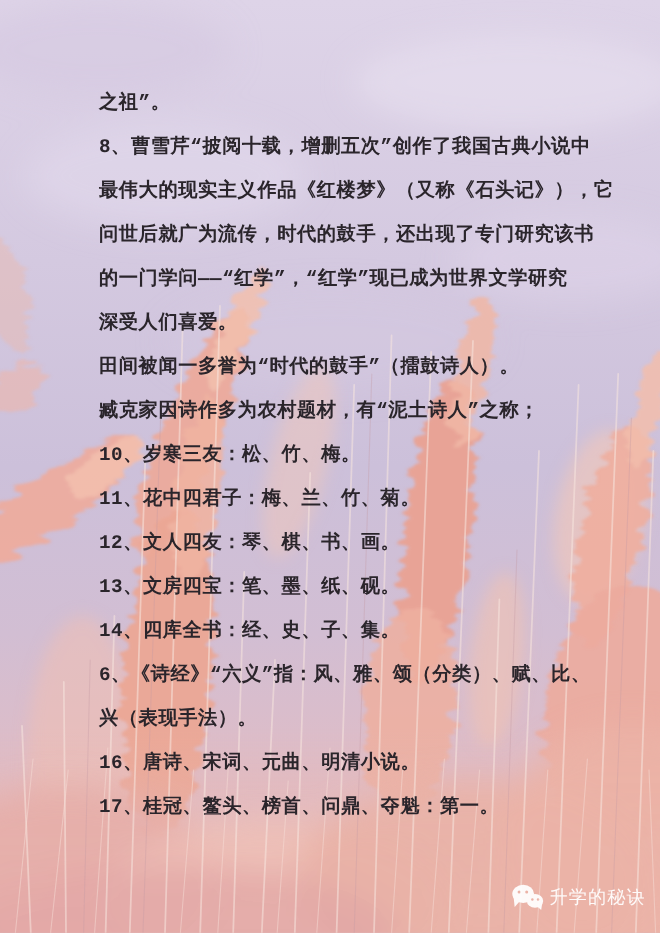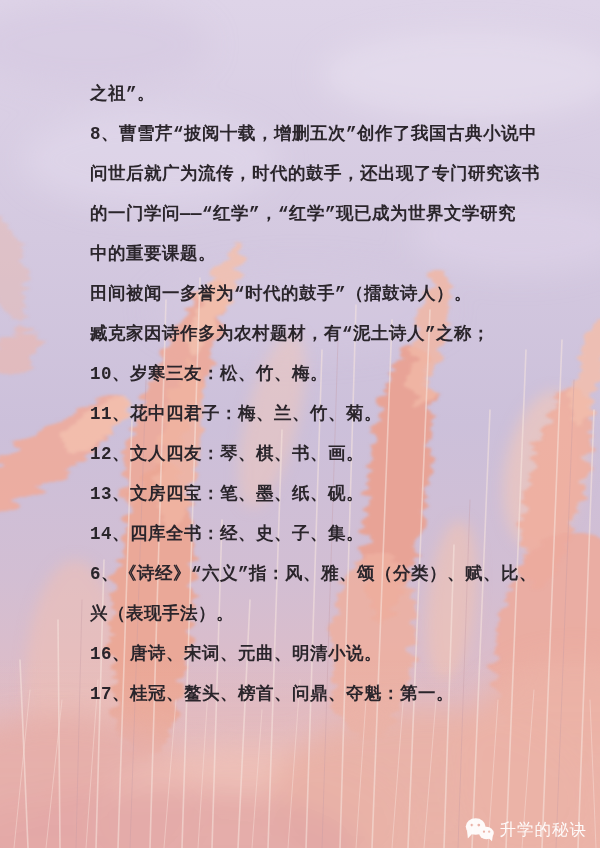--- a/index.html
+++ b/index.html
@@ -9,21 +9,21 @@
     font-family:Liberation Mono, monospace;
   }
   .bg{position:absolute;inset:0;display:block;}
   .text-block{position:absolute;left:90px;top:74px;width:436px;}
   .line{
     height:40px;line-height:40px;
     font-size:17.5px;font-weight:700;color:#2a252b;
     letter-spacing:.5px;white-space:nowrap;
   }
   .watermark{
-    position:absolute;right:13px;bottom:5px;
+    position:absolute;right:13px;bottom:19px;
     display:flex;align-items:center;gap:5px;opacity:.93;
   }
   .wm-icon{display:block;}
   .wm-label{
     color:#ffffff;font-size:16.5px;font-weight:400;letter-spacing:1px;
     white-space:nowrap;
   }
 </style>
 </head>
 <body>
@@ -159,23 +159,24 @@
       <line x1="424" y1="848" x2="436" y2="700"></line>
       <line x1="488" y1="848" x2="498" y2="700"></line>
       <line x1="522" y1="848" x2="534" y2="690"></line>
       <line x1="596" y1="848" x2="590" y2="700"></line>
     </g>
   </svg>
 
   <div class="text-block">
     <div class="line">之祖”。</div>
     <div class="line">8、曹雪芹“披阅十载，增删五次”创作了我国古典小说中</div>
+    <div class="line">最伟大的现实主义作品《红楼梦》（又称《石头记》），它</div>
     <div class="line">问世后就广为流传，时代的鼓手，还出现了专门研究该书</div>
     <div class="line">的一门学问——“红学”，“红学”现已成为世界文学研究</div>
-    <div class="line">中的重要课题。</div>
+    <div class="line">深受人们喜爱。</div>
     <div class="line">田间被闻一多誉为“时代的鼓手”（擂鼓诗人）。</div>
     <div class="line">臧克家因诗作多为农村题材，有“泥土诗人”之称；</div>
     <div class="line">10、岁寒三友：松、竹、梅。</div>
     <div class="line">11、花中四君子：梅、兰、竹、菊。</div>
     <div class="line">12、文人四友：琴、棋、书、画。</div>
     <div class="line">13、文房四宝：笔、墨、纸、砚。</div>
     <div class="line">14、四库全书：经、史、子、集。</div>
     <div class="line">6、《诗经》“六义”指：风、雅、颂（分类）、赋、比、</div>
     <div class="line">兴（表现手法）。</div>
     <div class="line">16、唐诗、宋词、元曲、明清小说。</div>

